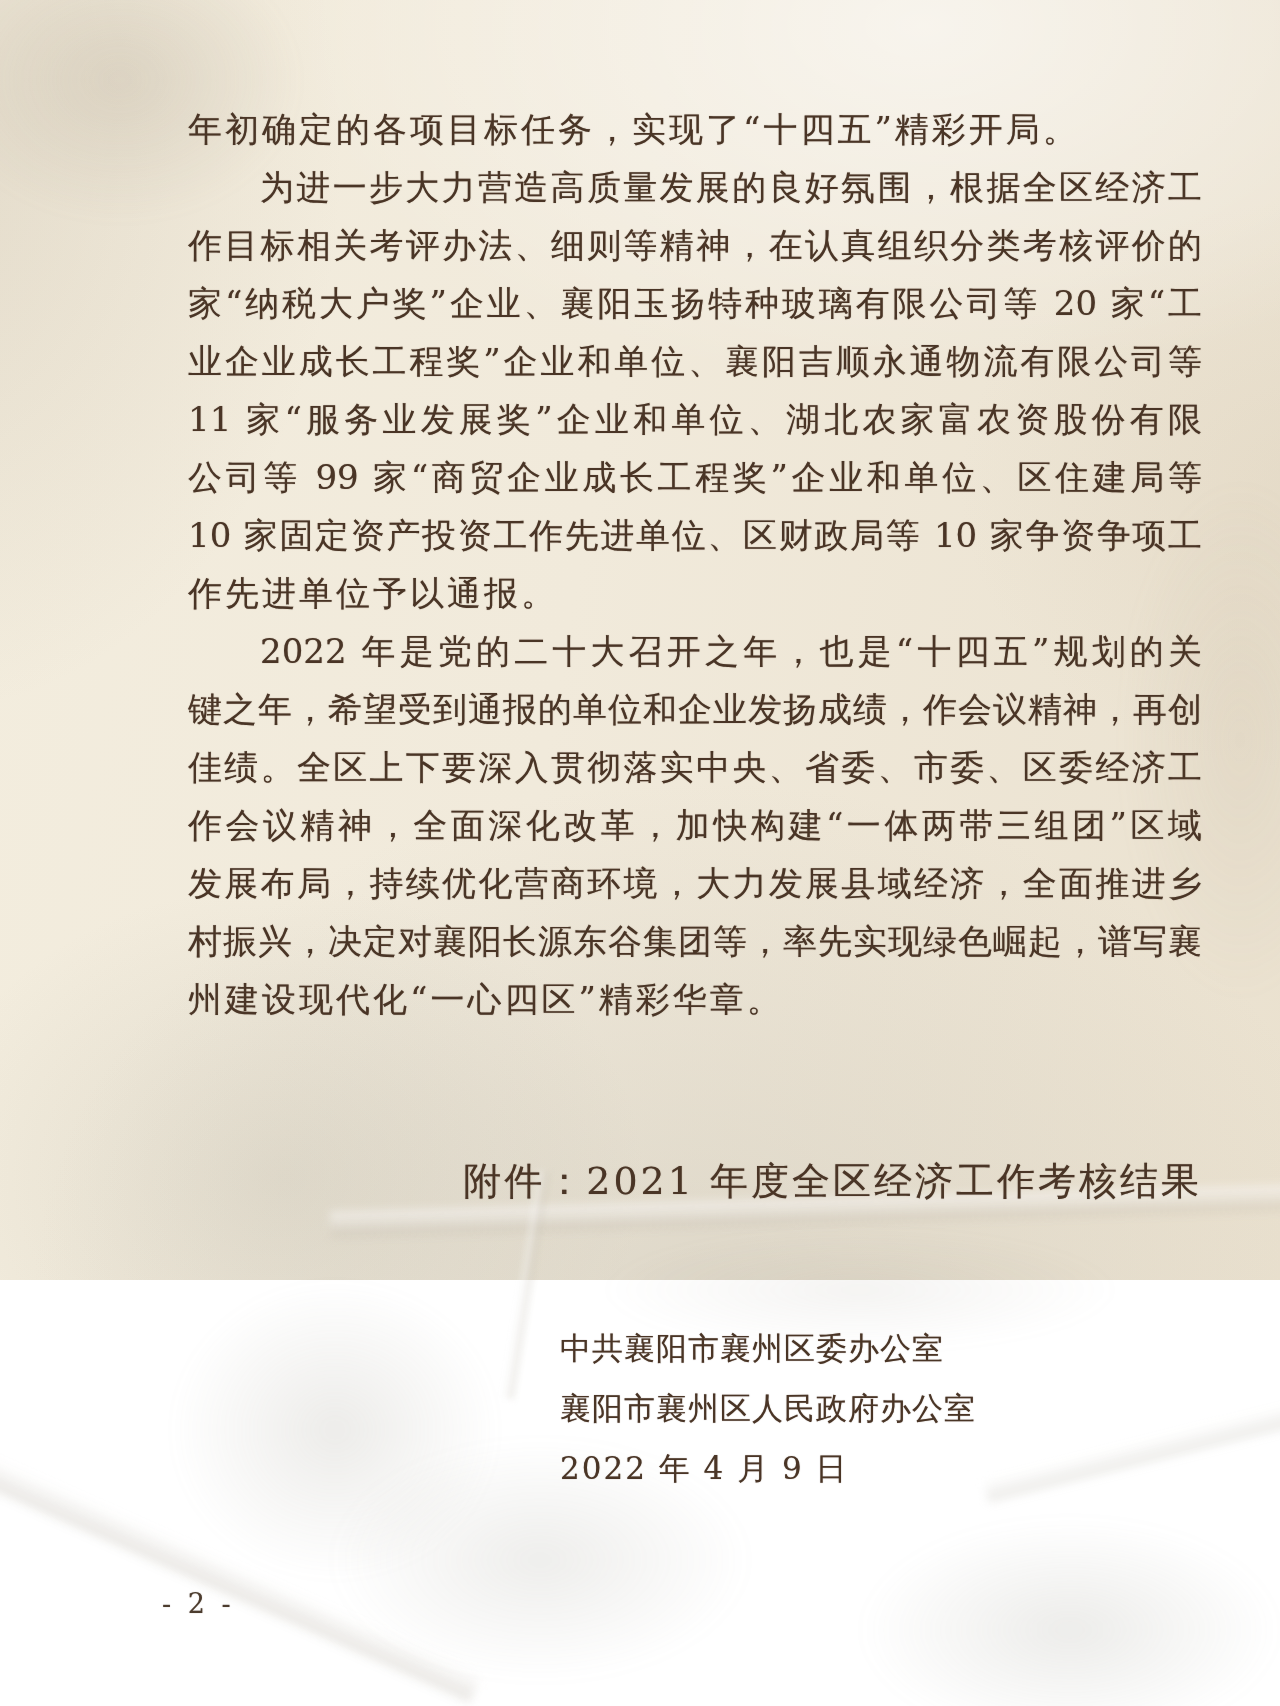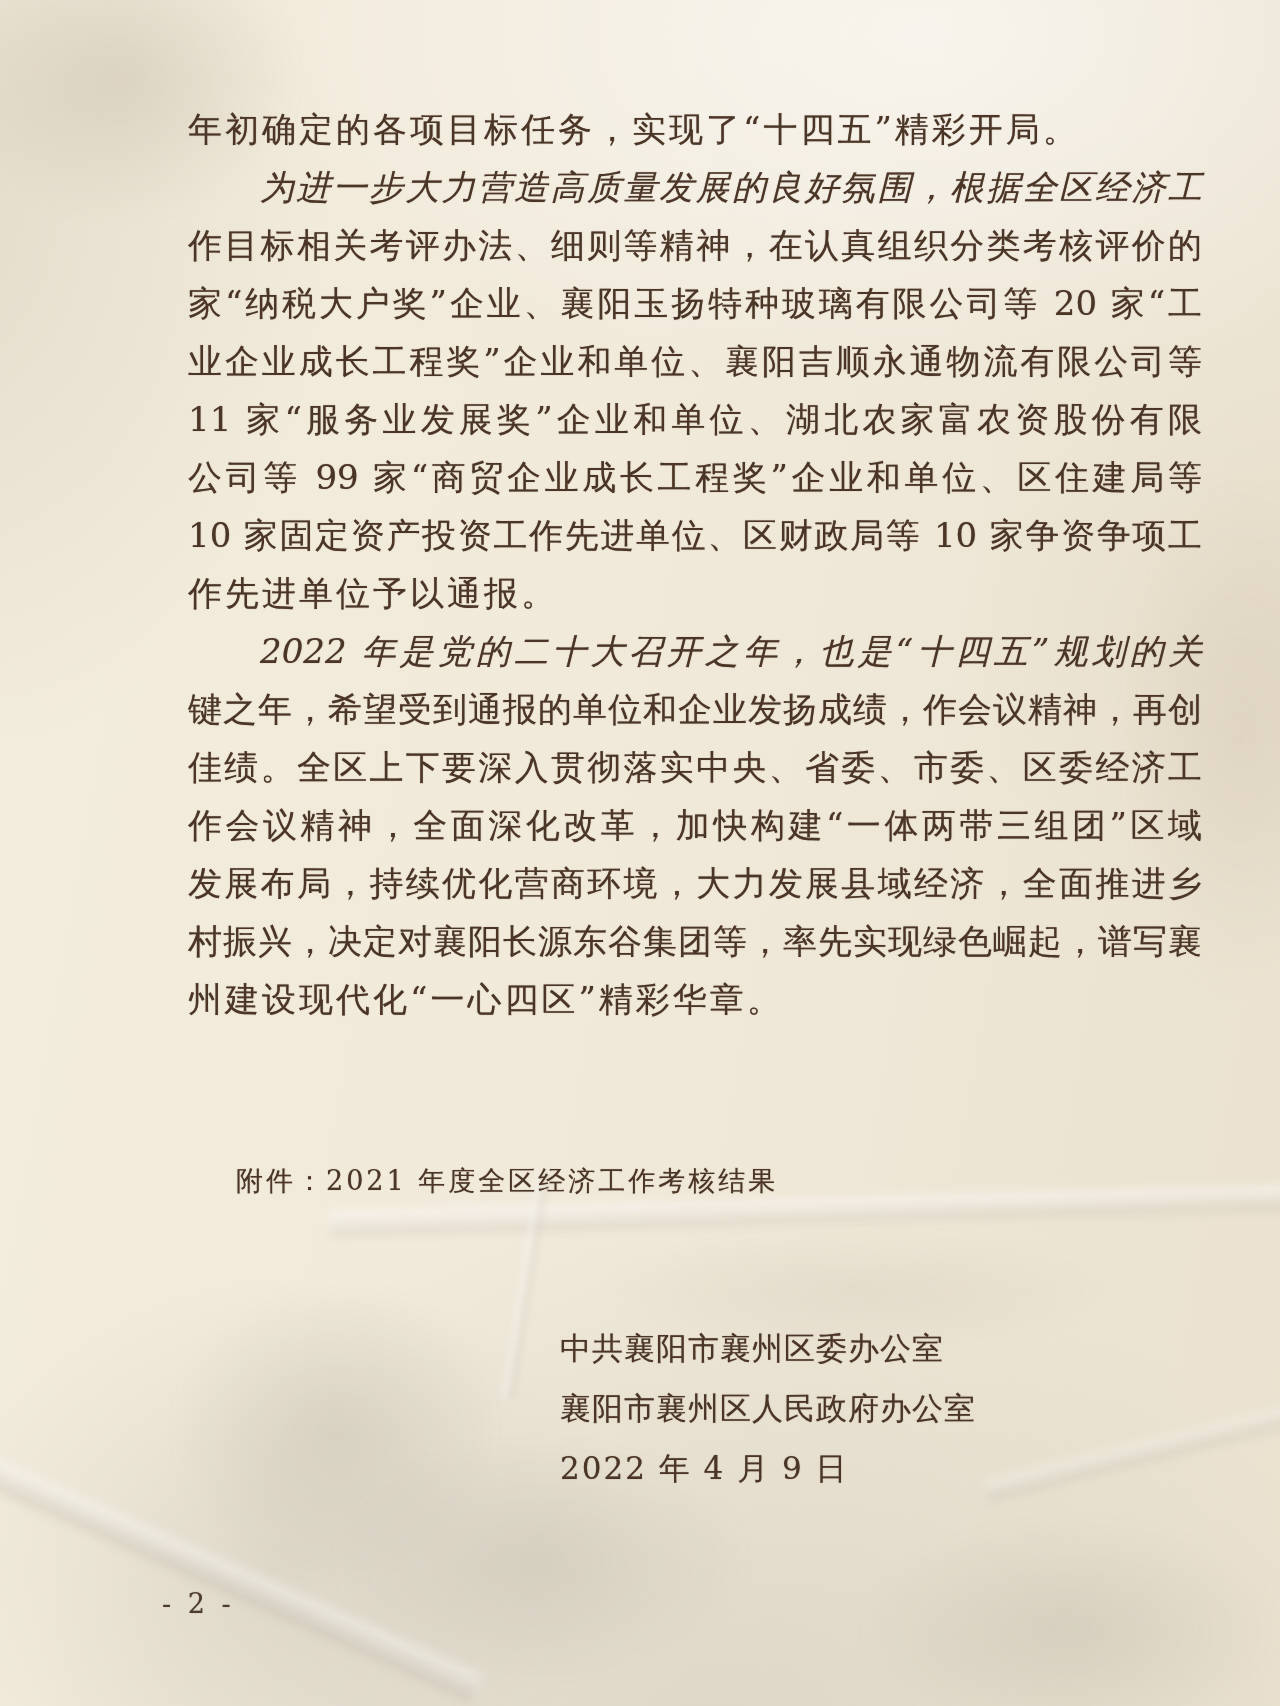--- a/index.html
+++ b/index.html
@@ -5,21 +5,21 @@
   :root{
     --paper:#f0e9da;
     --ink:#4a3526;
   }
   html,body{margin:0;padding:0;}
   body{
     width:1280px;height:1706px;overflow:hidden;
     font-family:"DejaVu Serif","Liberation Serif",serif;
   }
   .page{
-    position:relative;width:1280px;height:1706px;
+    position:relative;width:1280px;height:1280px;
     background:
       radial-gradient(ellipse 900px 520px at 72% 2%, rgba(255,255,255,0.55), transparent 70%),
       radial-gradient(ellipse 600px 800px at -6% 12%, rgba(186,172,150,0.28), transparent 70%),
       radial-gradient(ellipse 500px 400px at 103% 38%, rgba(205,190,165,0.22), transparent 72%),
       radial-gradient(ellipse 900px 700px at 55% 102%, rgba(182,178,166,0.30), transparent 75%),
       radial-gradient(ellipse 520px 420px at 22% 92%, rgba(170,165,150,0.22), transparent 70%),
       linear-gradient(100deg,#f3edde 0%,#f1eadb 45%,#eae1cf 100%);
   }
   
   .crease{position:absolute;pointer-events:none;}
@@ -50,25 +50,25 @@
     background:radial-gradient(closest-side,rgba(170,152,126,0.12),transparent);filter:blur(10px);}
   
   .body-text{
     position:absolute;left:188px;top:100px;width:1014px;
     color:var(--ink);font-size:34px;line-height:58px;
     text-shadow:0 0 1px rgba(74,53,38,0.55);
   }
   .line{height:58px;white-space:nowrap;}
   .line.justify{white-space:normal;text-align:justify;text-align-last:justify;}
   .line:not(.justify){letter-spacing:3px;}
-  .line.indent{text-indent:72px;font-style:italic;}
+  .line.indent{text-indent:72px;}
   .attachment{
     position:absolute;left:188px;top:1152px;width:1014px;
-    color:var(--ink);font-size:27px;line-height:58px;letter-spacing:3px;
-    text-indent:48px;text-shadow:0 0 1px rgba(74,53,38,0.55);
+    color:var(--ink);font-size:38px;line-height:58px;letter-spacing:3px;
+    text-indent:48px;text-shadow:0 0 1px rgba(74,53,38,0.55);text-align:right;
   }
   .signature{
     position:absolute;left:560px;top:1318px;width:470px;
     color:var(--ink);font-size:31px;line-height:60px;
     text-align:left;letter-spacing:1px;
     text-shadow:0 0 1px rgba(74,53,38,0.55);
   }
   .sig-date{letter-spacing:2px;}
   .page-number{
     position:absolute;left:162px;top:1588px;

